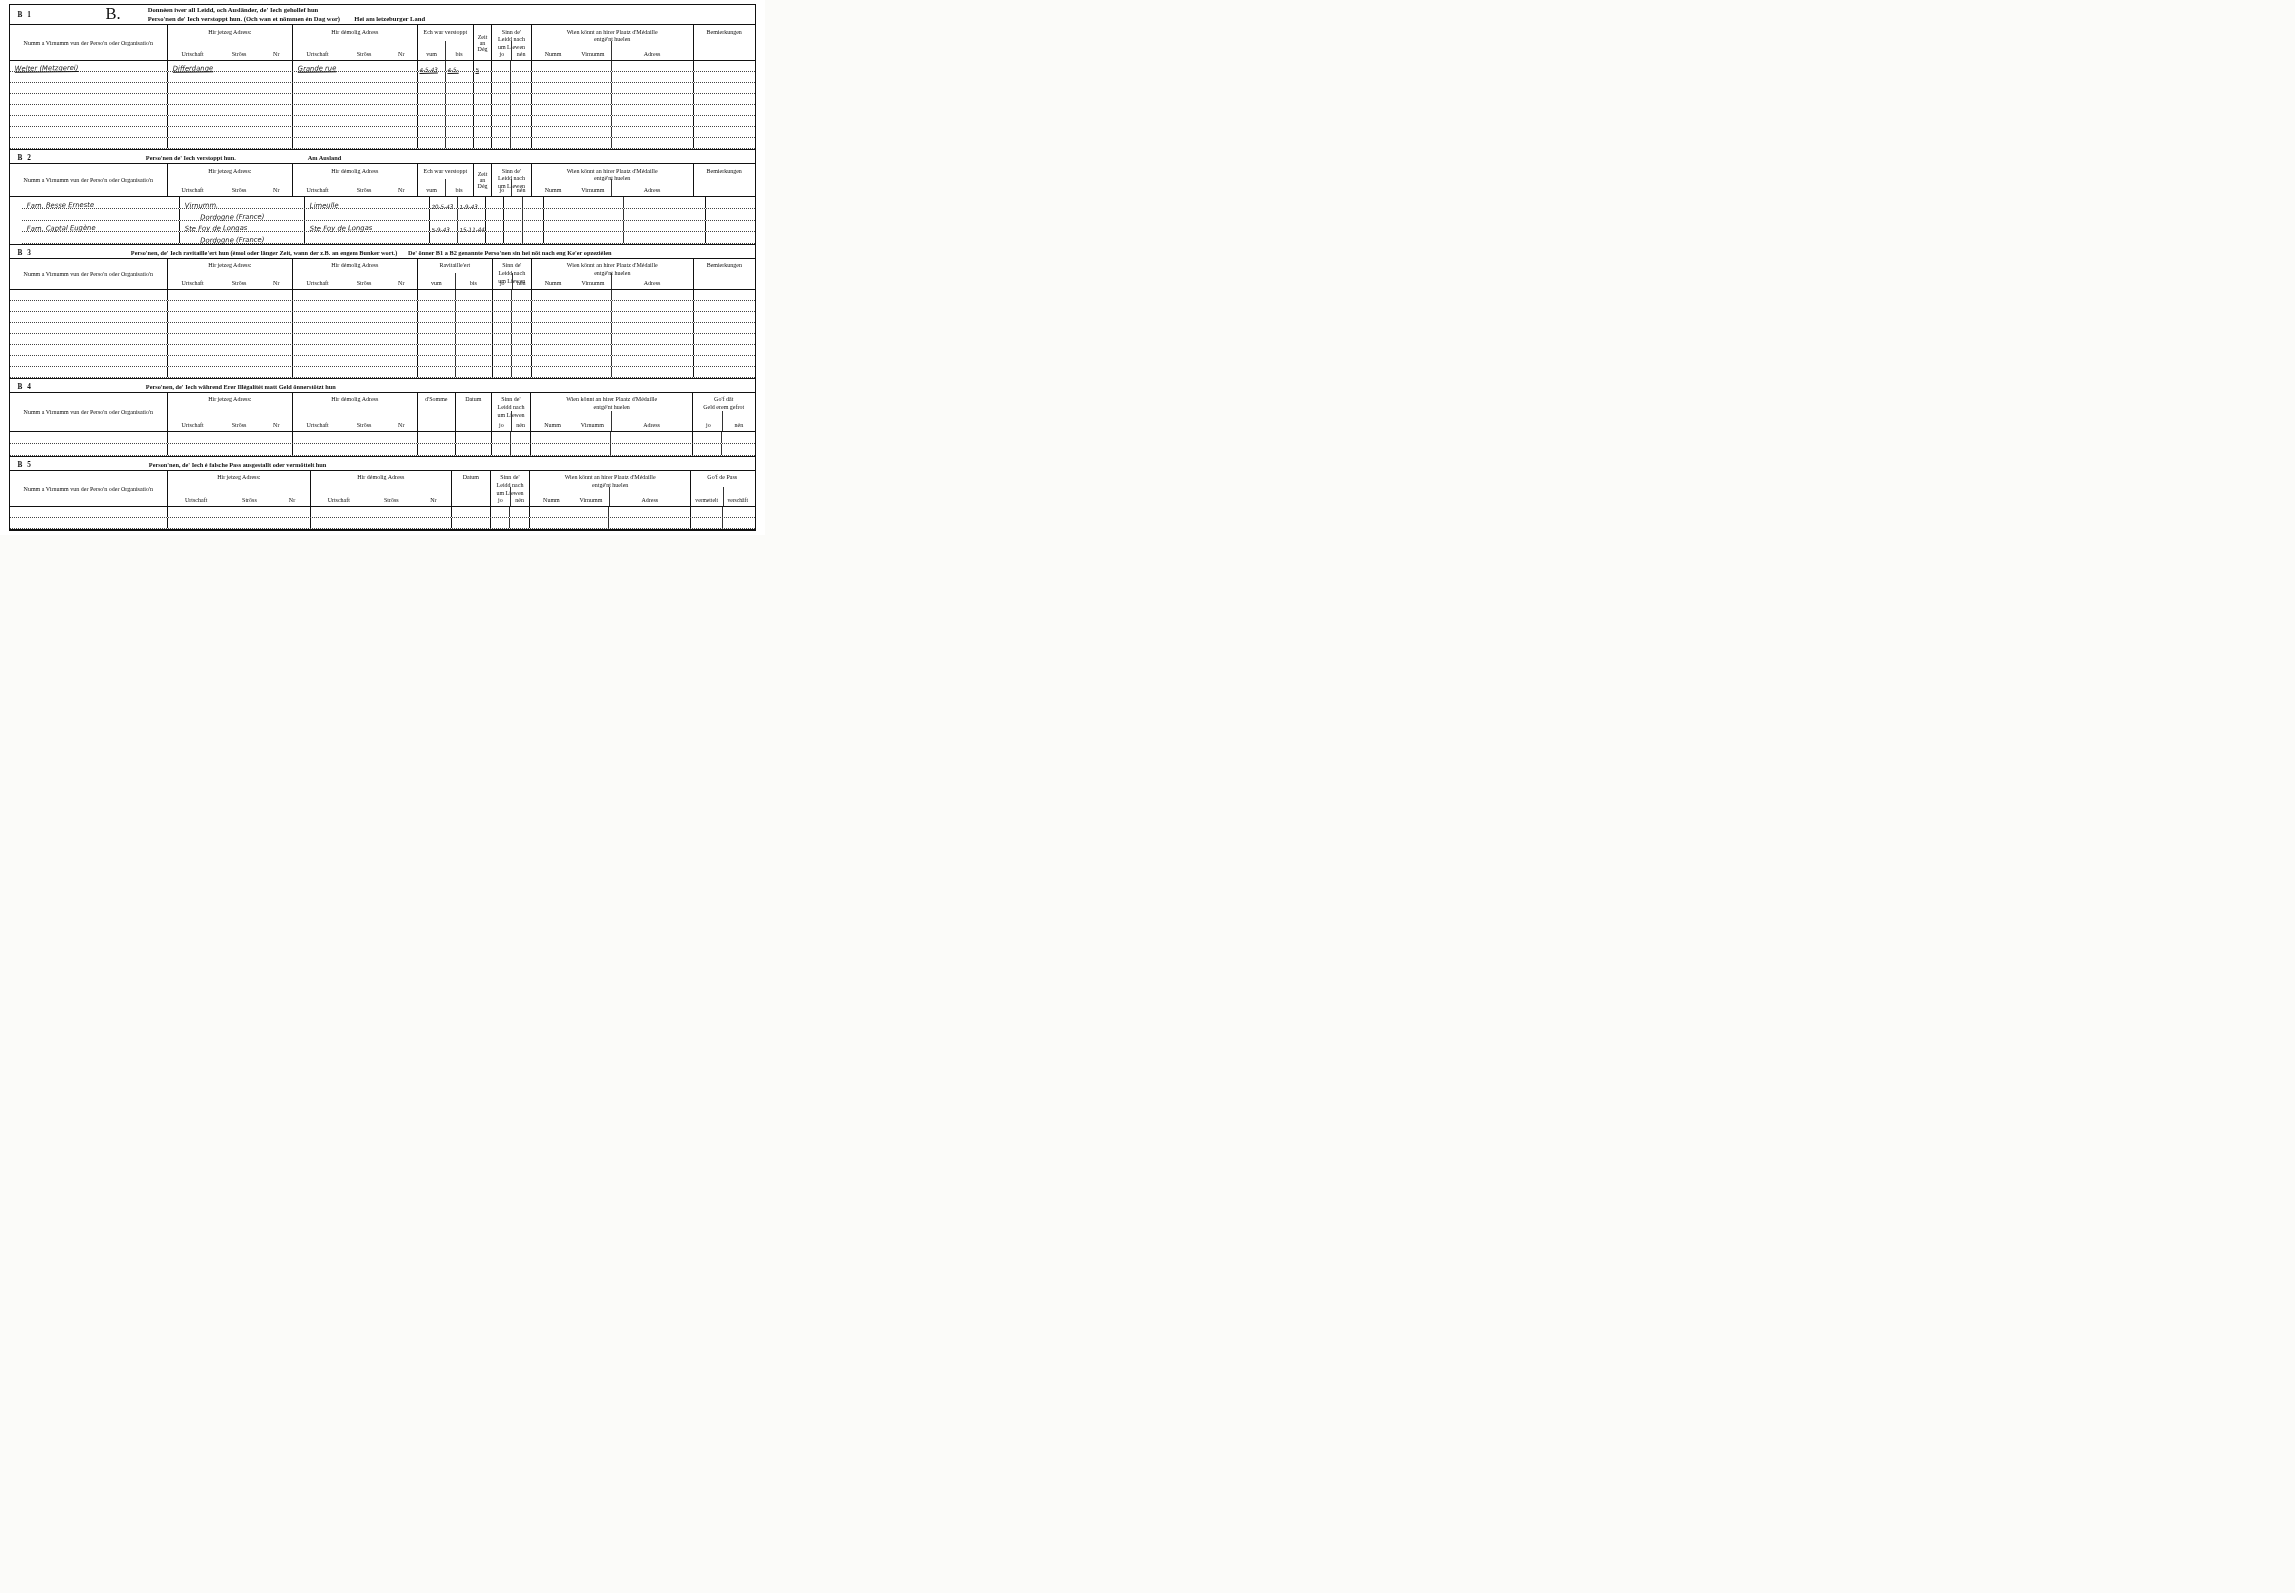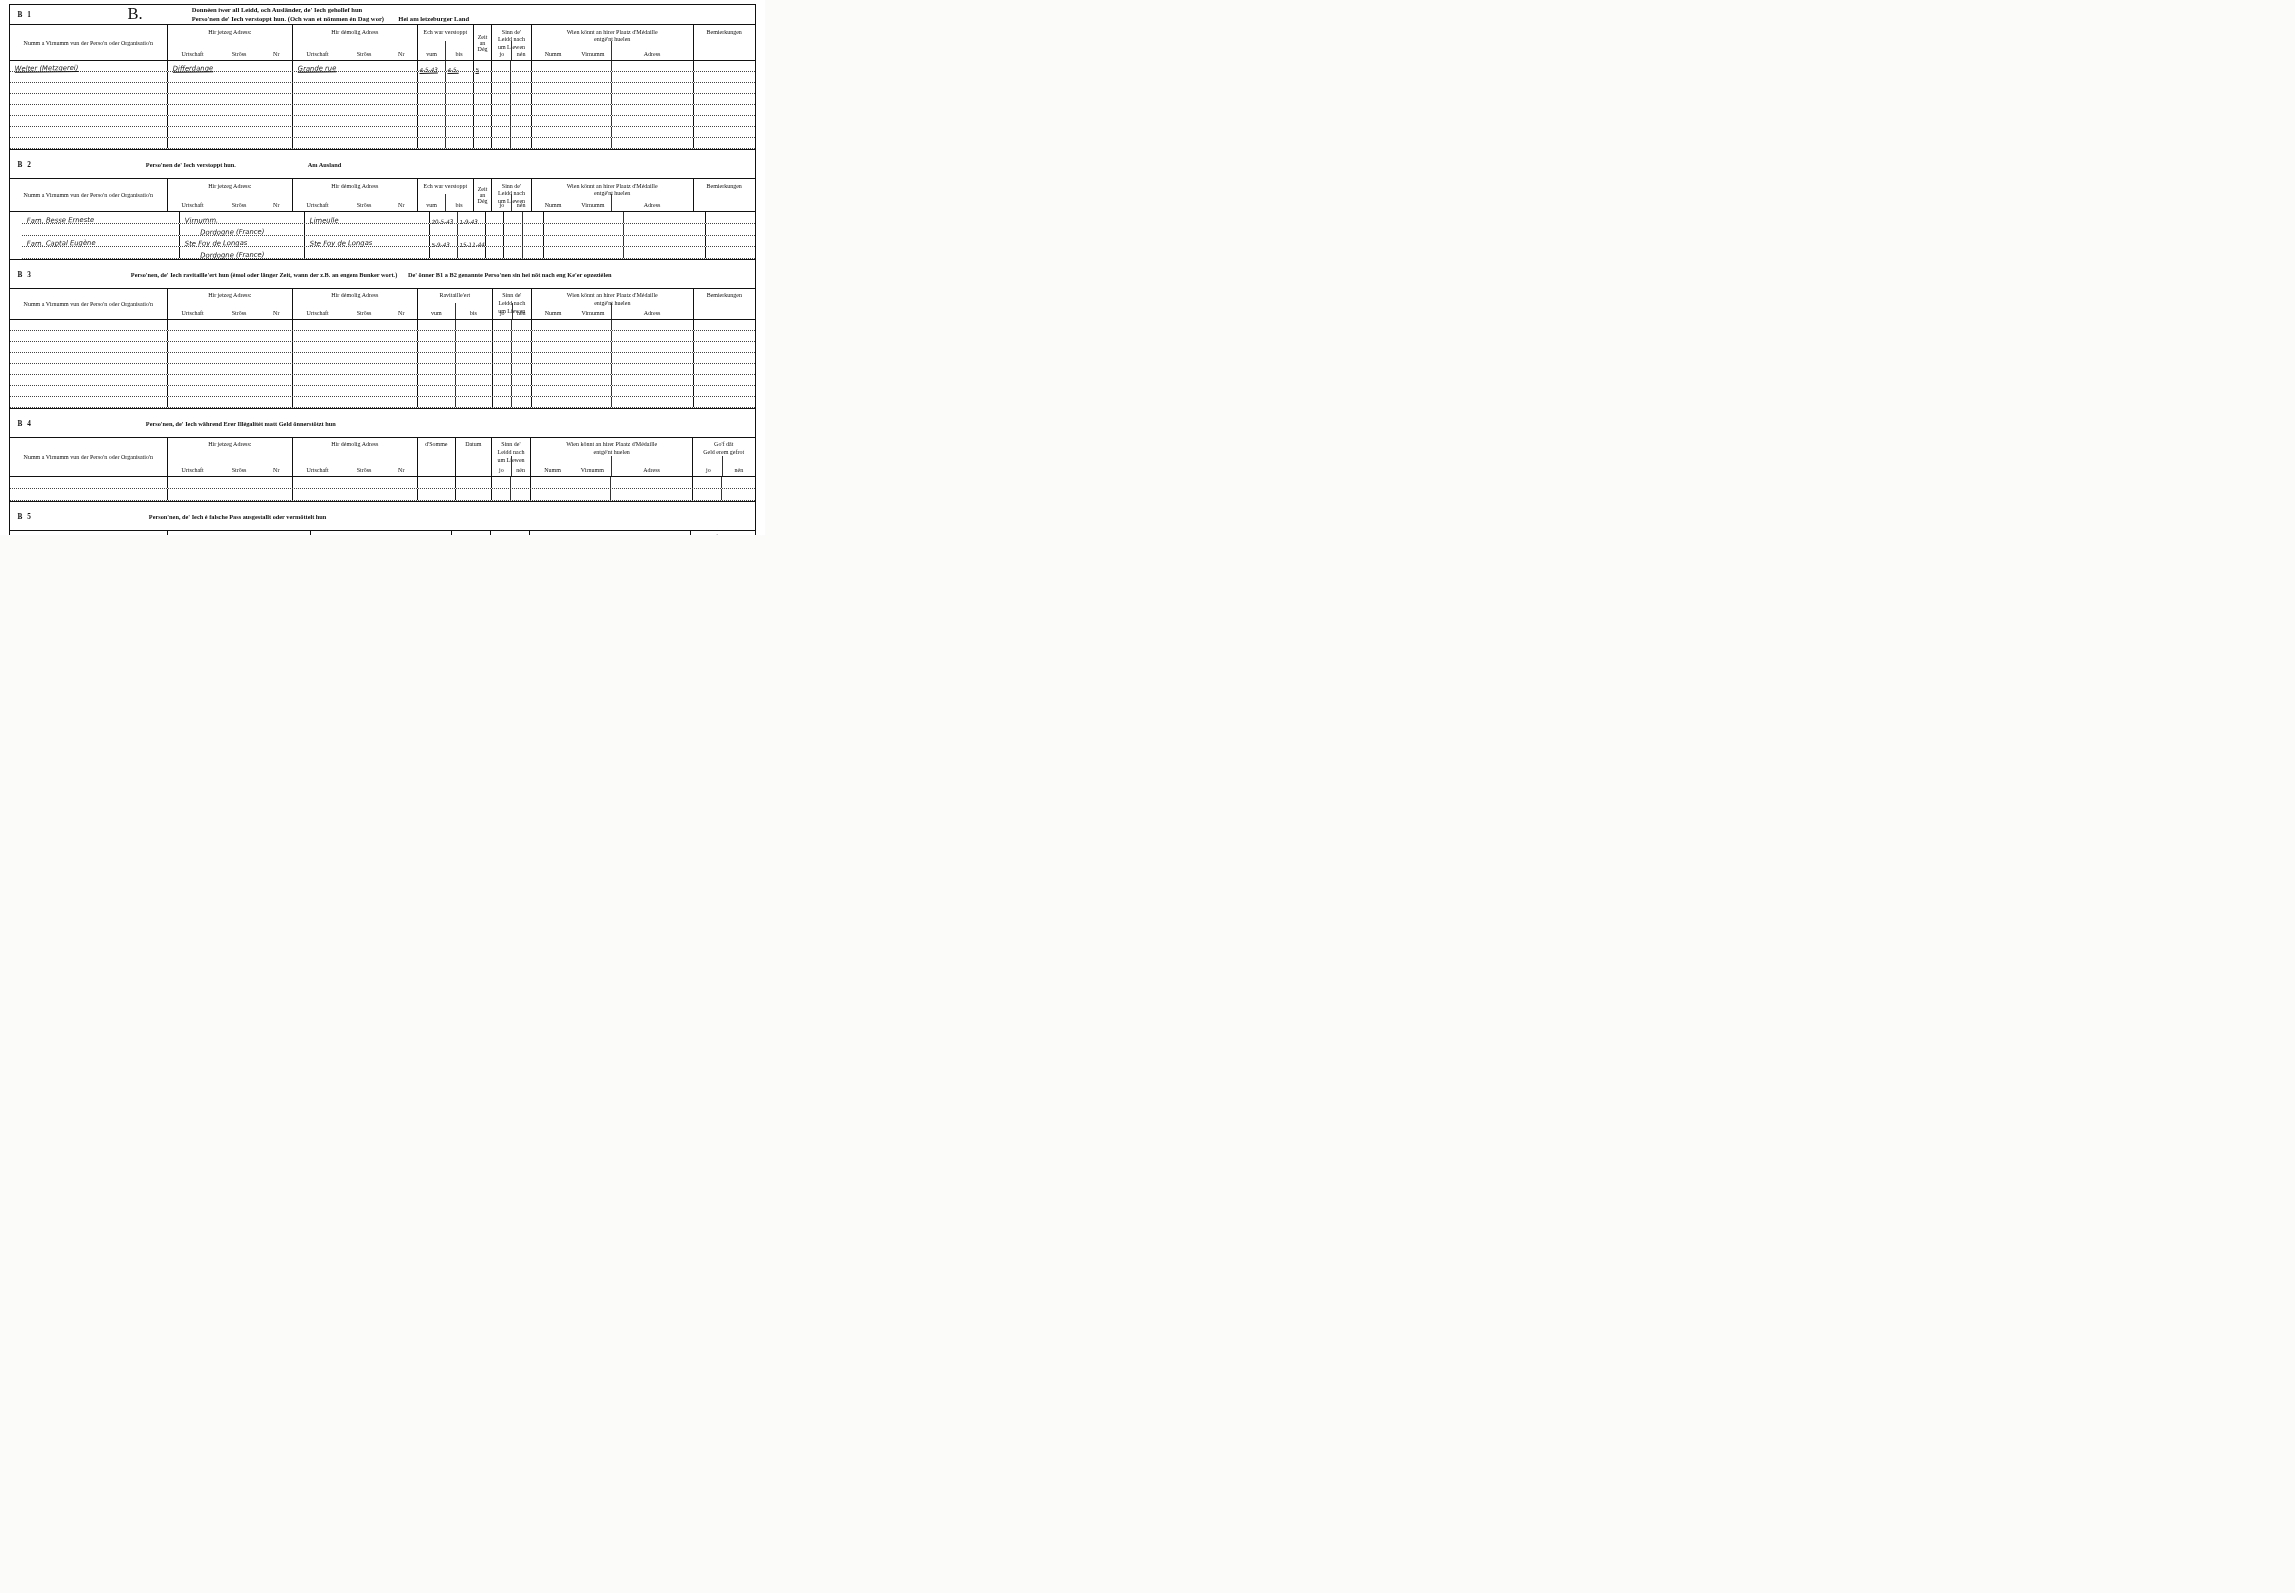--- a/index.html
+++ b/index.html
@@ -3,23 +3,23 @@
 <meta charset="utf-8">
 <style>
   * { box-sizing: border-box; margin: 0; padding: 0; }
   body { background: #fbfbf9; font-family: "Liberation Serif", serif; color: #111; }
   .page { position: relative; width: 765px; height: 535px; background: #fff; }
   .form { position: absolute; left: 8.8px; top: 3.9px; width: 747px;
           border-left: 1.5px solid #111; border-right: 1.5px solid #111;
           border-top: 1.9px solid #111; border-bottom: 2.4px solid #111; }
 
   
-  .titlebar { position: relative; border-bottom: 1.9px solid #111; border-top: 1.9px solid #111; background:#fff;gap:22px; }
+  .titlebar { position: relative; border-bottom: 1.9px solid #111; border-top: 1.9px solid #111; background:#fff; }
   .tb1 { border-top: none; height: 20.4px; display: flex; align-items: center; }
-  .tb { height: 30px; }
+  .tb { height: 15px; }
   .sec-label { font-size: 7.3px; font-weight: 600; letter-spacing: 1.5px; margin-left: 7.8px; width: 26px; flex: 0 0 auto; }
   .tb .sec-label { position: absolute; left: 0; top: 50%; transform: translateY(-50%); margin-left: 7.8px; }
   .big-letter { font-size: 16.5px; font-weight: 400; line-height: 0.9; margin-left: 62px; flex: 0 0 auto; }
   .t-block { margin-left: 27px; }
   .t-line { font-size: 6.6px; font-weight: 700; line-height: 1.35; white-space: nowrap; }
   .t-suffix { margin-left: 12.6px; font-weight: 700; }
   .tb-title { position: absolute; top: 50%; transform: translateY(-50%); font-size: 6.3px; font-weight: 700; white-space: nowrap; }
   .pos-b2-title { left: 136px; } .pos-b2-suffix { left: 298px; }
   .pos-b3-title { left: 121px; } .pos-b3-suffix { margin-left: 10.7px; }
   .pos-b4-title { left: 136px; }

